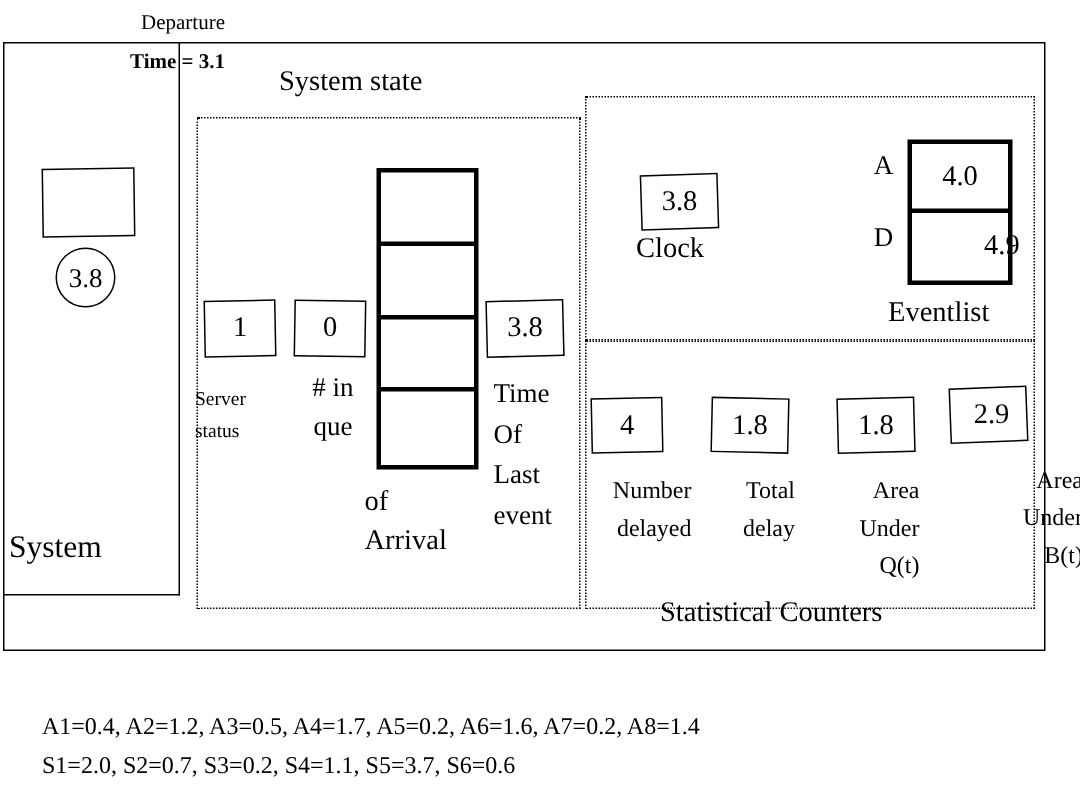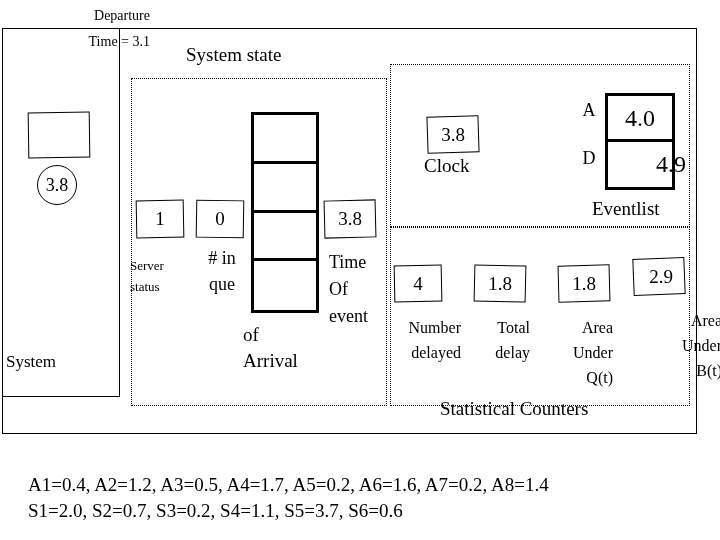--- a/index.html
+++ b/index.html
@@ -41,21 +41,21 @@
   #departure-title {
     position: absolute;
     left: 6px;
     top: 3px;
     width: 112px;
     font-size: 14px;
     line-height: 26px;
     text-align: right;
     margin-left: 32px;
   }
-  #departure-title .ln2 { display: block; }
+  #departure-title .ln2 { display: block; font-weight: bold; }
 
   
   .hand-box {
     position: absolute;
     border: 1.6px solid #000;
     box-sizing: border-box;
     background: #fff;
     transform: rotate(-0.8deg);
   }
   #customer-rect {
@@ -74,21 +74,21 @@
     border-radius: 50%;
     box-sizing: border-box;
     font-size: 18px;
     line-height: 38px;
     text-align: center;
   }
   #system-label {
     position: absolute;
     left: 6px;
     top: 352px;
-    font-size: 17px;
+    font-size: 21px;
   }
 
   
   #system-state-title {
     position: absolute;
     left: 186px;
     top: 44px;
     font-size: 19px;
   }
   #system-state-box {
@@ -255,21 +255,21 @@
     top: 93px;
     width: 70px;
     height: 97px;
     border: 3px solid #000;
     box-sizing: border-box;
   }
   #eventlist-box .ev-cell {
     height: 50%;
     border-bottom: 3px solid #000;
     box-sizing: border-box;
-    font-size: 24px;
+    font-size: 19px;
     line-height: 44px;
     text-align: center;
   }
   #eventlist-box .ev-cell:last-child { border-bottom: none; padding-left: 48px; }
   .ev-key {
     position: absolute;
     left: 578px;
     width: 22px;
     font-size: 18px;
     text-align: center;
@@ -335,21 +335,21 @@
     font-size: 19px;
     text-align: left;
   }
 
   
   #bottom-lines {
     position: absolute;
     left: 28px;
     top: 472px;
     width: 680px;
-    font-size: 19px;
+    font-size: 16px;
     line-height: 26px;
     white-space: nowrap;
   }
   #bottom-lines div { display: block; }
 </style>
 </head>
 <body>
 
 <div id="main-frame"></div>
 
@@ -390,20 +390,21 @@
 <div id="arrival-stack-label">
   <div>of</div>
   <div>Arrival</div>
 </div>
 
 <div class="hand-box" id="last-event-box"></div>
 <div id="last-event-val">3.8</div>
 <div id="last-event-label">
   <div>Time</div>
   <div>Of</div>
+  <div>Last</div>
   <div>event</div>
 </div>
 
 <div id="clock-box-region"></div>
 
 <div class="hand-box" id="clock-value-box"></div>
 <div id="clock-value">3.8</div>
 <div id="clock-label">Clock</div>
 
 <div class="ev-key" id="ev-key-a">A</div>

